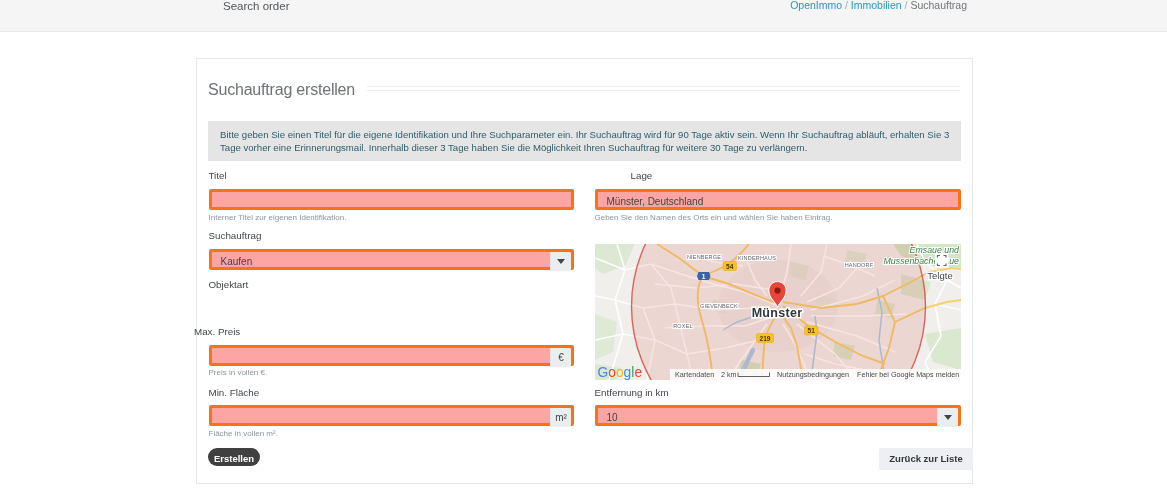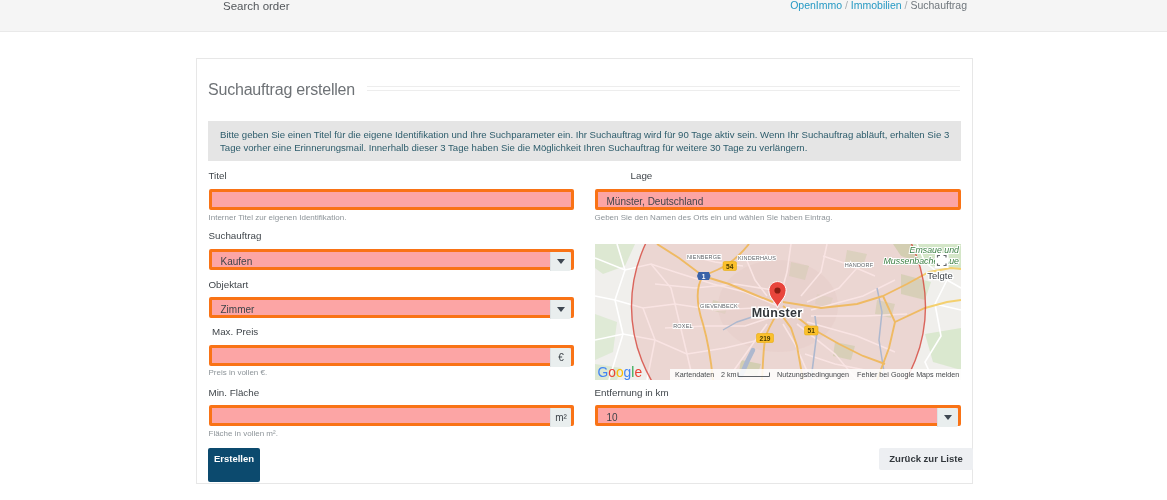--- a/index.html
+++ b/index.html
@@ -18,21 +18,21 @@
 #hrule { left:367px; top:86px; width:593px; height:5px; border-top:1px solid #ededed; border-bottom:1px solid #ededed; }
 #info { left:208px; top:121px; width:753px; height:40px; background:#e5e5e5; color:#2e5d6c; font-size:9.6px; line-height:13.4px; padding:6.8px 6px 6.8px 12px; }
 
 .lbl { font-size:9.8px; color:#40464b; line-height:12px; }
 .inp { background:#fca5a5; border:3px solid #f97316; border-radius:2px; height:21px; }
 .itext { font-size:10px; color:#3e444a; line-height:19px; padding-left:9px; }
 .help { font-size:8px; color:#8d9499; line-height:9.5px; }
 .addon { position:absolute; right:0; top:0; width:21px; height:19px; background:#e9eeee; border-left:1px solid #dde2e4; border-radius:0 2px 2px 0; text-align:center; }
 .caret { position:absolute; right:6px; top:7px; width:0; height:0; border-left:4.5px solid transparent; border-right:4.5px solid transparent; border-top:5px solid #3e4751; }
 .sfx { font-size:10px; color:#3e444a; line-height:19px; }
-#btn-create { left:208px; top:448px; width:52px; height:34px; background:#0c4a6e; border-radius:2px; color:#fff; font-size:9.5px; font-weight:bold; text-align:center; line-height:21.5px; white-space:nowrap; }
+#btn-create { left:208px; top:448px; width:52px; height:18px; background:#404040; border-radius:10px; color:#fff; font-size:9.5px; font-weight:bold; text-align:center; line-height:21.5px; white-space:nowrap; }
 #btn-back { left:879px; top:448px; width:94px; height:21.5px; background:#edeff2; border-radius:2px; color:#33383d; font-size:9.5px; font-weight:bold; text-align:center; line-height:21.5px; white-space:nowrap; }
 </style>
 </head>
 <body>
 <div id="page">
   <div id="hdr" class="abs"></div>
   <div id="hdr-title" class="abs">Search order</div>
   <div id="crumb" class="abs"><a>OpenImmo</a> / <a>Immobilien</a> / <span class="cur">Suchauftrag</span></div>
 
   <div id="card" class="abs"></div>
@@ -45,27 +45,22 @@
   <div class="abs help" style="left:208.5px; top:212.5px;">Interner Titel zur eigenen Identifikation.</div>
 
   <div class="abs lbl" style="left:208.5px; top:230px;">Suchauftrag</div>
   <div class="abs inp itext" style="left:208.5px; top:248.5px; width:365.5px;">Kaufen
     <span class="addon">
         <span class="caret"></span>
       </span>
   </div>
 
   <div class="abs lbl" style="left:208.5px; top:278.8px;">Objektart</div>
-  <div class="abs inp itext" style="left:208.5px; top:296.5px; width:365.5px;">Zimmer
-    <span class="addon">
-        <span class="caret"></span>
-      </span>
-  </div>
-
-  <div class="abs lbl" style="left:212px; top:325.6px;">Max. Preis</div>
+
+  <div class="abs lbl" style="left:194px; top:325.6px;">Max. Preis</div>
   <div class="abs inp" style="left:208.5px; top:344.5px; width:365.5px;">
     <span class="addon sfx">€</span>
   </div>
   <div class="abs help" style="left:208.5px; top:367.5px;">Preis in vollen €.</div>
 
   <div class="abs lbl" style="left:208.5px; top:387.2px;">Min. Fläche</div>
   <div class="abs inp" style="left:208.5px; top:405px; width:365.5px;">
     <span class="addon sfx">m²</span>
   </div>
   <div class="abs help" style="left:208.5px; top:429px;">Fläche in vollen m².</div>

